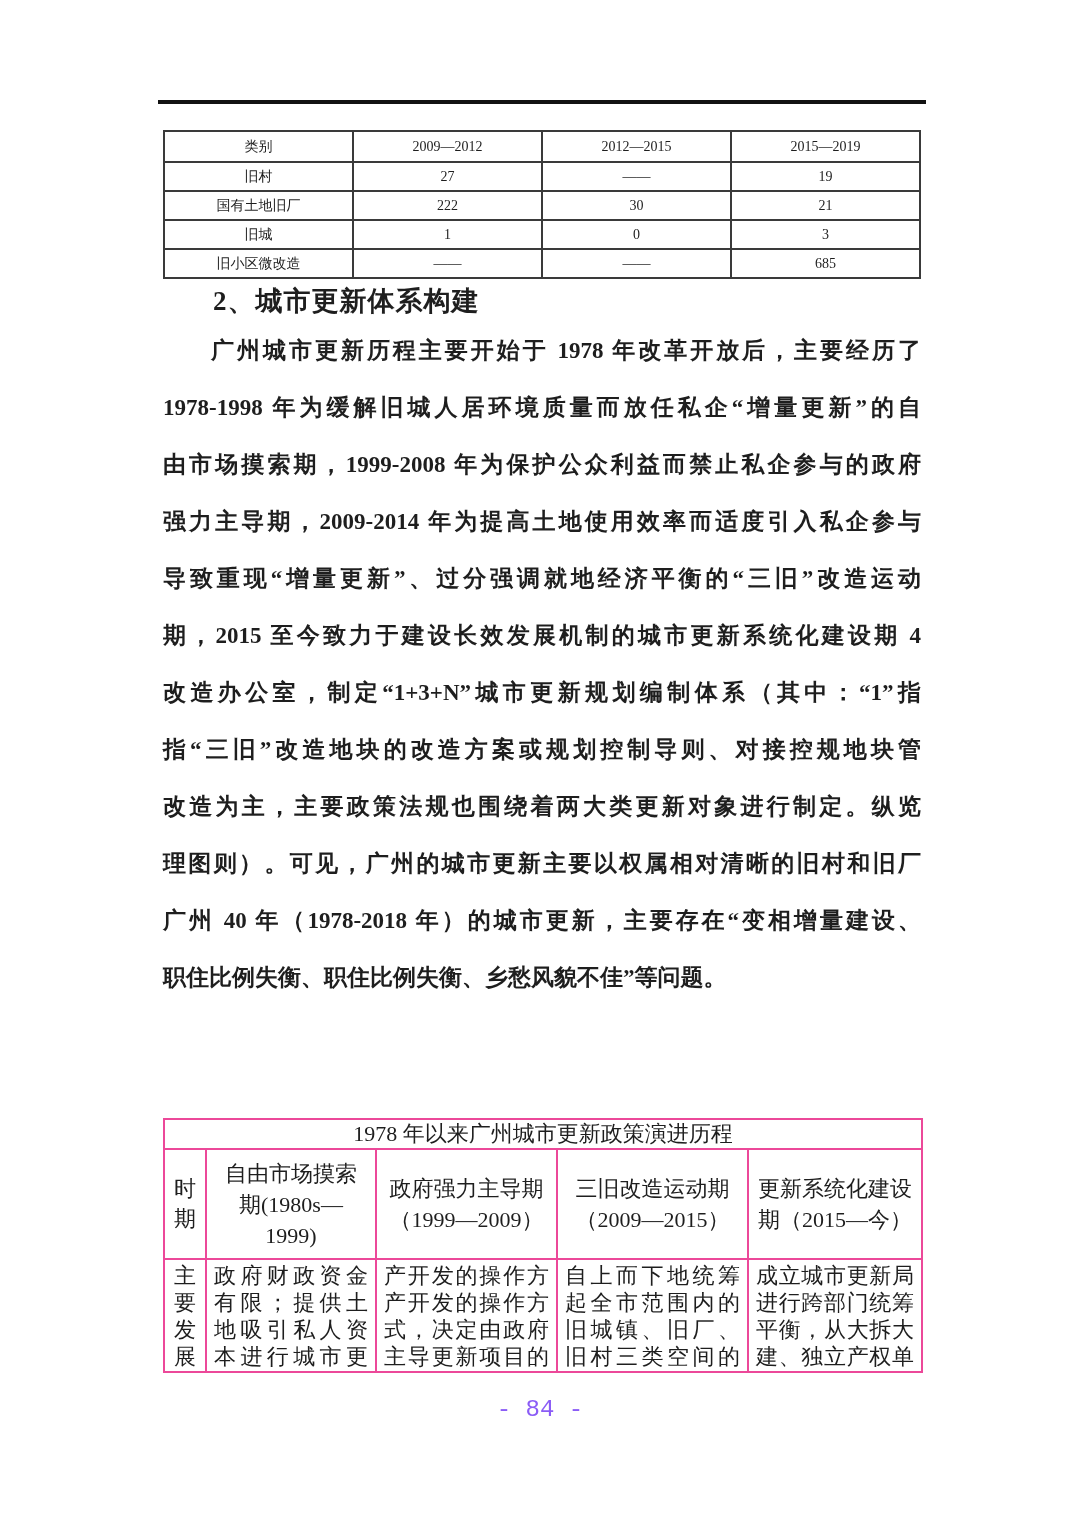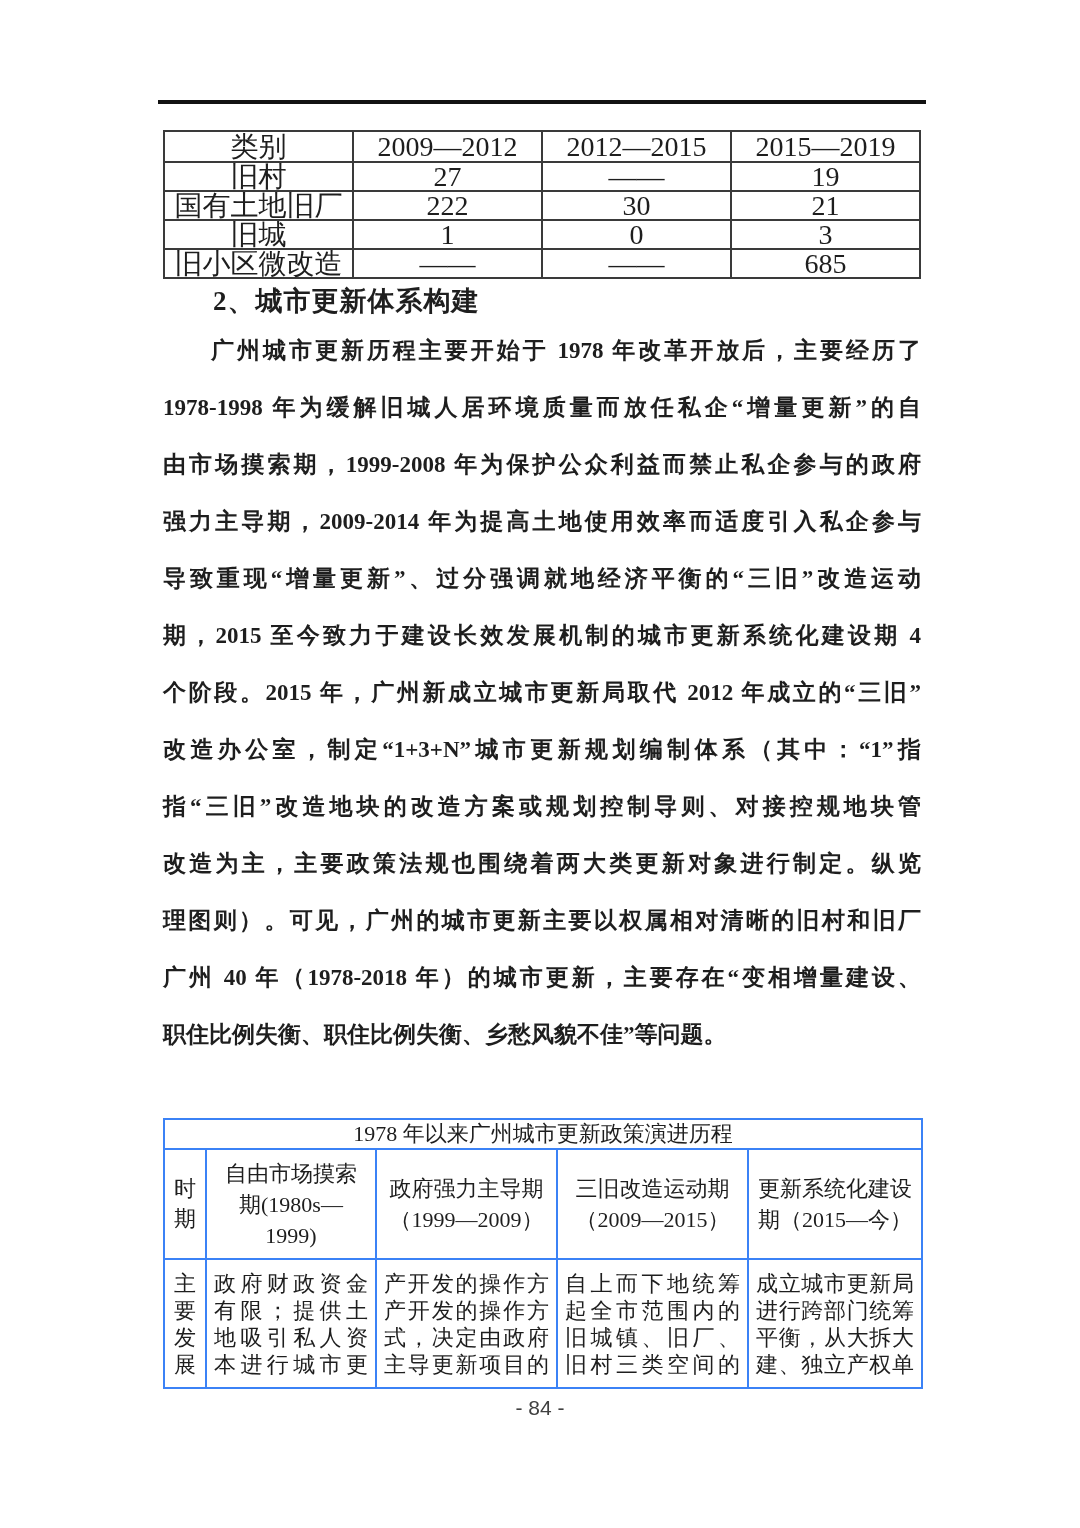--- a/index.html
+++ b/index.html
@@ -13,21 +13,21 @@
   }
   .top-rule {
     position:absolute; left:158px; top:100px;
     width:768px; height:4px; background:#121212;
   }
 
   
   .t1 {
     position:absolute; left:163px; top:130px; width:758px;
     border-collapse:collapse; table-layout:fixed;
-    font-size:28px;
+    font-size:14px;
   }
   .t1 th, .t1 td {
     border:2px solid #3a3a3a;
     font-weight:normal;
     text-align:center; vertical-align:middle;
     padding:0; height:27px; line-height:27px;
     overflow:hidden; white-space:nowrap;
   }
   .t1 thead th { height:29px; line-height:29px; }
 
@@ -52,50 +52,50 @@
   .para .line.first { text-indent:48px; }
   .para .line.last  { text-align-last:left; }
 
   
   .t2 {
     position:absolute; left:163px; top:1118px; width:758px;
     border-collapse:collapse; table-layout:fixed;
     font-size:22px;
   }
   .t2 td {
-    border:2px solid #3b82f6;
+    border:2px solid #ec4899;
     padding:0; vertical-align:middle;
     overflow:hidden;
   }
   .t2 .t2-title {
     height:28px; line-height:28px; text-align:center;
     white-space:nowrap;
   }
   .t2 .hrow td { height:108px; }
   .t2 .brow td { height:111px; }
   .t2 .vlabel div {
     text-align:center; line-height:30px;
   }
   .t2 .brow .vlabel div { line-height:27px; }
   .t2 .hcell div {
     text-align:center; line-height:31px;
   }
-  .t2 .bcell { padding:8px 7px;border-radius:14px; }
+  .t2 .bcell { padding:0 7px;border-radius:14px; }
   .t2 .bcell div {
     line-height:27px;
     text-align:justify; text-align-last:justify;
     white-space:nowrap;
   }
 
   
   .footer {
     position:absolute; left:0; top:1396px; width:100%;
     text-align:center;
-    font-family:Liberation Sans, sans-serif;
-    font-size:21px; color:#404040;
+    font-family:Liberation Mono, monospace;
+    font-size:24px; color:#8b5cf6;
   }
 </style>
 </head>
 <body>
 
 <div class="page">
 
   <div class="top-rule"></div>
 
   <table class="t1">
@@ -137,21 +137,20 @@
 
   <h2 class="heading">2、城市更新体系构建</h2>
 
   <div class="para" id="para">
       <div class="line first">广州城市更新历程主要开始于 1978 年改革开放后，主要经历了</div>
       <div class="line">1978-1998 年为缓解旧城人居环境质量而放任私企“增量更新”的自</div>
       <div class="line">由市场摸索期，1999-2008 年为保护公众利益而禁止私企参与的政府</div>
       <div class="line">强力主导期，2009-2014 年为提高土地使用效率而适度引入私企参与</div>
       <div class="line">导致重现“增量更新”、过分强调就地经济平衡的“三旧”改造运动</div>
       <div class="line">期，2015 至今致力于建设长效发展机制的城市更新系统化建设期 4</div>
-      <div class="line">个阶段。2015 年，广州新成立城市更新局取代 2012 年成立的“三旧”</div>
       <div class="line">改造办公室，制定“1+3+N”城市更新规划编制体系（其中：“1”指</div>
       <div class="line">指“三旧”改造地块的改造方案或规划控制导则、对接控规地块管</div>
       <div class="line">改造为主，主要政策法规也围绕着两大类更新对象进行制定。纵览</div>
       <div class="line">理图则）。可见，广州的城市更新主要以权属相对清晰的旧村和旧厂</div>
       <div class="line">广州 40 年（1978-2018 年）的城市更新，主要存在“变相增量建设、</div>
       <div class="line last">职住比例失衡、职住比例失衡、乡愁风貌不佳”等问题。</div>
     </div>
 
   <table class="t2">
     <colgroup>

